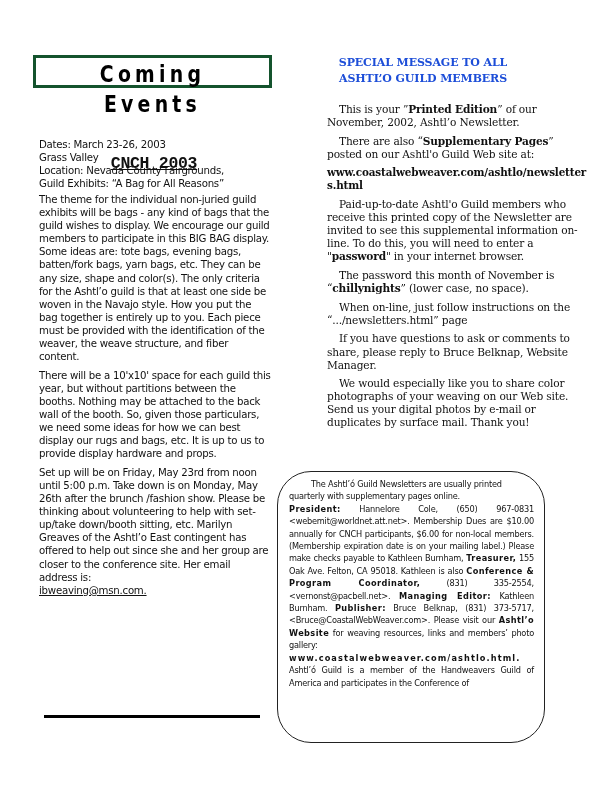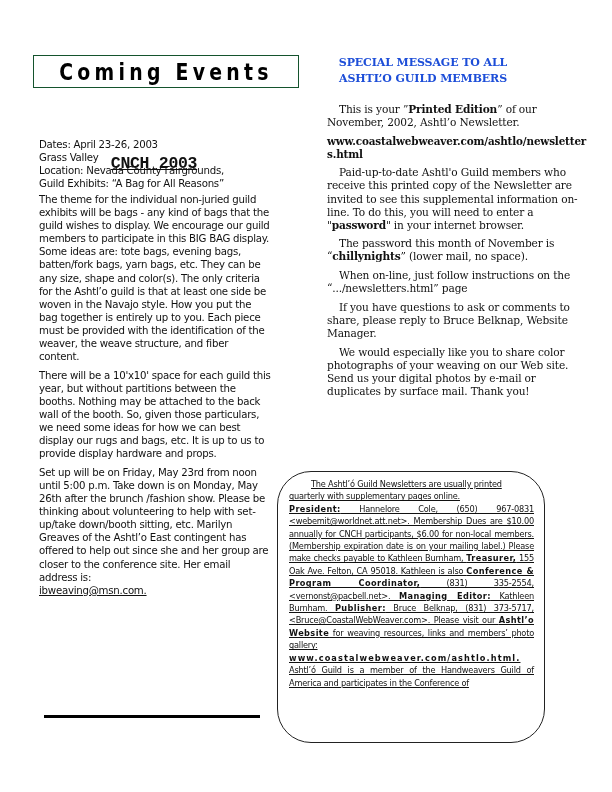--- a/index.html
+++ b/index.html
@@ -1,19 +1,19 @@
 <!DOCTYPE html>
 <html><head>
 <meta charset="utf-8">
 <style>
   html, body { margin: 0; padding: 0; background: #ffffff; }
   body { width: 612px; height: 792px; position: relative; overflow: hidden; color: #111; }
 
   .left-col { position: absolute; left: 38px; top: 0; width: 232px; font-family: "DejaVu Sans", sans-serif; font-size: 10.2px; line-height: 13.1px; letter-spacing: -0.25px; }
-  .events-box { position: absolute; left: 33px; top: 55px; width: 266px; height: 33px; border: 1px solid #14532d; box-sizing: border-box; }
+  .events-box { position: absolute; left: 33px; top: 55px; width: 239px; height: 33px; border: 3px solid #14532d; box-sizing: border-box; }
   .events-title { position: absolute; left: 0; right: 0; top: 1px; text-align: center; font-family: "DejaVu Sans", sans-serif; font-weight: bold; font-size: 23px; letter-spacing: 5.2px; transform: scaleX(0.82); transform-origin: center; color: #000; line-height: 30px; }
 
   .cnch-title { position: absolute; left: 34px; width: 240px; top: 110px; text-align: center; font-family: Liberation Mono, monospace; font-weight: bold; font-size: 16.5px; text-decoration: underline; letter-spacing: -0.3px; color: #111; margin-top: 44px; }
 
   .meta-block { position: absolute; left: 39px; top: 138px; width: 230px; }
   .meta-block div { white-space: nowrap; }
   .body-paras { position: absolute; left: 39px; top: 193px; width: 232px; }
   .body-paras p { margin: 0 0 5.5px 0; }
   .email-link { text-decoration: underline; color: #111; }
 
@@ -21,63 +21,64 @@
 
   .right-col { position: absolute; left: 288px; top: 0; width: 262px; font-family: "DejaVu Serif", serif; font-size: 10.6px; line-height: 13.1px; letter-spacing: -0.15px; }
   .msg-title { position: absolute; left: 288px; width: 270px; top: 55px; text-align: center; font-family: "DejaVu Serif", serif; font-weight: bold; font-size: 11px; line-height: 16px; letter-spacing: -0.1px; color: #1d4ed8; }
   .msg-body { position: absolute; left: 288px; top: 103px; width: 262px; margin-left: 39px; }
   .msg-body p { margin: 0 0 5.5px 0; text-indent: 12px; }
   .msg-body p.noindent { text-indent: 0; }
   .msg-body b { font-weight: bold; }
   .url { font-weight: bold; word-break: break-all; font-size: 10.4px; }
 
   .info-box { position: absolute; left: 277px; top: 471px; width: 268px; height: 272px; border: 1.3px solid #222; border-radius: 34px; box-sizing: border-box; }
-  .info-text { position: absolute; left: 289px; top: 478px; width: 245px; font-family: "DejaVu Sans", sans-serif; font-size: 8.2px; line-height: 12.4px; text-align: justify; letter-spacing: -0.2px; color: #111; text-decoration: underline; }
+  .info-text { position: absolute; left: 289px; top: 478px; width: 245px; font-family: "DejaVu Sans", sans-serif; font-size: 8.2px; line-height: 12.4px; text-align: justify; letter-spacing: -0.2px; color: #111; }
   .info-text .first { text-indent: 22px; display: block; text-align: left; }
   .info-text .lbl { font-weight: bold; letter-spacing: 0.4px; }
   .info-text .site { font-weight: bold; letter-spacing: 1.1px; margin-top: 24px; }
   .info-text .last { display: block; text-align: left; padding-left: 23px; }
 </style>
 </head>
 <body>
 
 <div class="events-box">
   <div class="events-title">Coming Events</div>
 </div>
 
 <div class="cnch-title">CNCH 2003</div>
 
 <div class="left-col">
 </div>
 
 <div class="meta-block" style="font-family: 'DejaVu Sans', sans-serif; font-size: 10.2px; line-height: 13.1px; letter-spacing: -0.25px;">
-  <div>Dates: April 23-26, 2003</div>
+  <div>Dates: March 23-26, 2003</div>
   <div>Grass Valley</div>
   <div>Location: Nevada County Fairgrounds,</div>
   <div>Guild Exhibits: “A Bag for All Reasons”</div>
 </div>
 
 <div class="body-paras" style="font-family: 'DejaVu Sans', sans-serif; font-size: 10.2px; line-height: 13.1px; letter-spacing: -0.25px;">
   <p>The theme for the individual non-juried guild exhibits will be bags - any kind of bags that the guild wishes to display.  We encourage our guild members to participate in this BIG BAG display.  Some ideas are: tote bags, evening bags, batten/fork bags, yarn bags, etc.  They can be any size, shape and color(s).  The only criteria for the Ashtl’o guild is that at least one side be woven in the Navajo style.  How you put the bag together is entirely up to you.  Each piece must be provided with the identification of the weaver, the weave structure, and fiber content.</p>
   <p>There will be a 10'x10' space for each guild this year, but without partitions between the booths.  Nothing may be attached to the back wall of the booth.  So, given those particulars, we need some ideas for how we can best display our rugs and bags, etc.  It is up to us to provide display hardware and props.</p>
   <p style="margin-bottom:0"><span>Set up will be on Friday, May 23rd from noon until 5:00 p.m.  Take down is on Monday, May 26th after the brunch /fashion show.  Please be thinking about volunteering to help with set-up/take down/booth sitting, etc.  Marilyn Greaves of the Ashtl’o East contingent has offered to help out since she and her group are closer to the conference site.  Her email address is:</span><br><a class="email-link">ibweaving@msn.com.</a></p>
 </div>
 
 <div class="bottom-rule"></div>
 
 <div class="msg-title">
   <div>SPECIAL MESSAGE TO ALL</div>
   <div>ASHTL’O GUILD MEMBERS</div>
 </div>
 
 <div class="msg-body right-col" style="position:absolute; left:288px; top:103px;">
   <p><span>This is your ”</span><b>Printed Edition</b><span>” of our November, 2002, Ashtl’o Newsletter.</span></p>
+  <p><span>There are also “</span><b>Supplementary Pages</b><span>” posted on our Ashtl'o Guild Web site at:</span></p>
   <p class="noindent url">www.coastalwebweaver.com/ashtlo/newsletters.html</p>
   <p><span>Paid-up-to-date Ashtl'o Guild members who receive this printed copy of the Newsletter are invited to see this supplemental information on-line. To do this, you will need to enter a "</span><b>password</b><span>" in your internet browser.</span></p>
-  <p><span>The password this month of November is “</span><b>chillynights</b><span>” (lower mail, no space).</span></p>
+  <p><span>The password this month of November is “</span><b>chillynights</b><span>” (lower case, no space).</span></p>
   <p>When on-line, just follow instructions on the  “.../newsletters.html” page</p>
   <p>If you have questions to ask or comments to share, please reply to Bruce Belknap, Website Manager.</p>
   <p>We would especially like you to share color photographs of your weaving on our Web site.  Send us your digital photos by e-mail or duplicates by surface mail.  Thank you!</p>
 </div>
 
 <div class="info-box"></div>
 <div class="info-text">
   <span class="first">The Ashtl’ó Guild Newsletters are usually printed quarterly with supplementary pages online.</span>
   <span class="lbl">President:</span><span> Hannelore Cole, (650) 967-0831 &lt;webemit@worldnet.att.net&gt;.  Membership Dues are $10.00 annually for CNCH participants, $6.00 for non-local members. (Membership expiration date is on your mailing label.)  Please make checks payable to Kathleen Burnham, </span><span class="lbl">Treasurer,</span><span>  155 Oak Ave. Felton, CA 95018. Kathleen is also </span><span class="lbl">Conference &amp; Program Coordinator,</span><span> (831) 335-2554, &lt;vernonst@pacbell.net&gt;. </span><span class="lbl">Managing Editor:</span><span> Kathleen Burnham. </span><span class="lbl">Publisher:</span><span> Bruce Belknap, (831) 373-5717, &lt;Bruce@CoastalWebWeaver.com&gt;. Please visit our </span><span class="lbl">Ashtl’o Website</span><span> for weaving resources, links and members’ photo gallery: </span><span class="site">www.coastalwebweaver.com/ashtlo.html.</span><span> Ashtl’ó Guild is a member of the Handweavers Guild of America and participates in the Conference of</span>
 </div>

